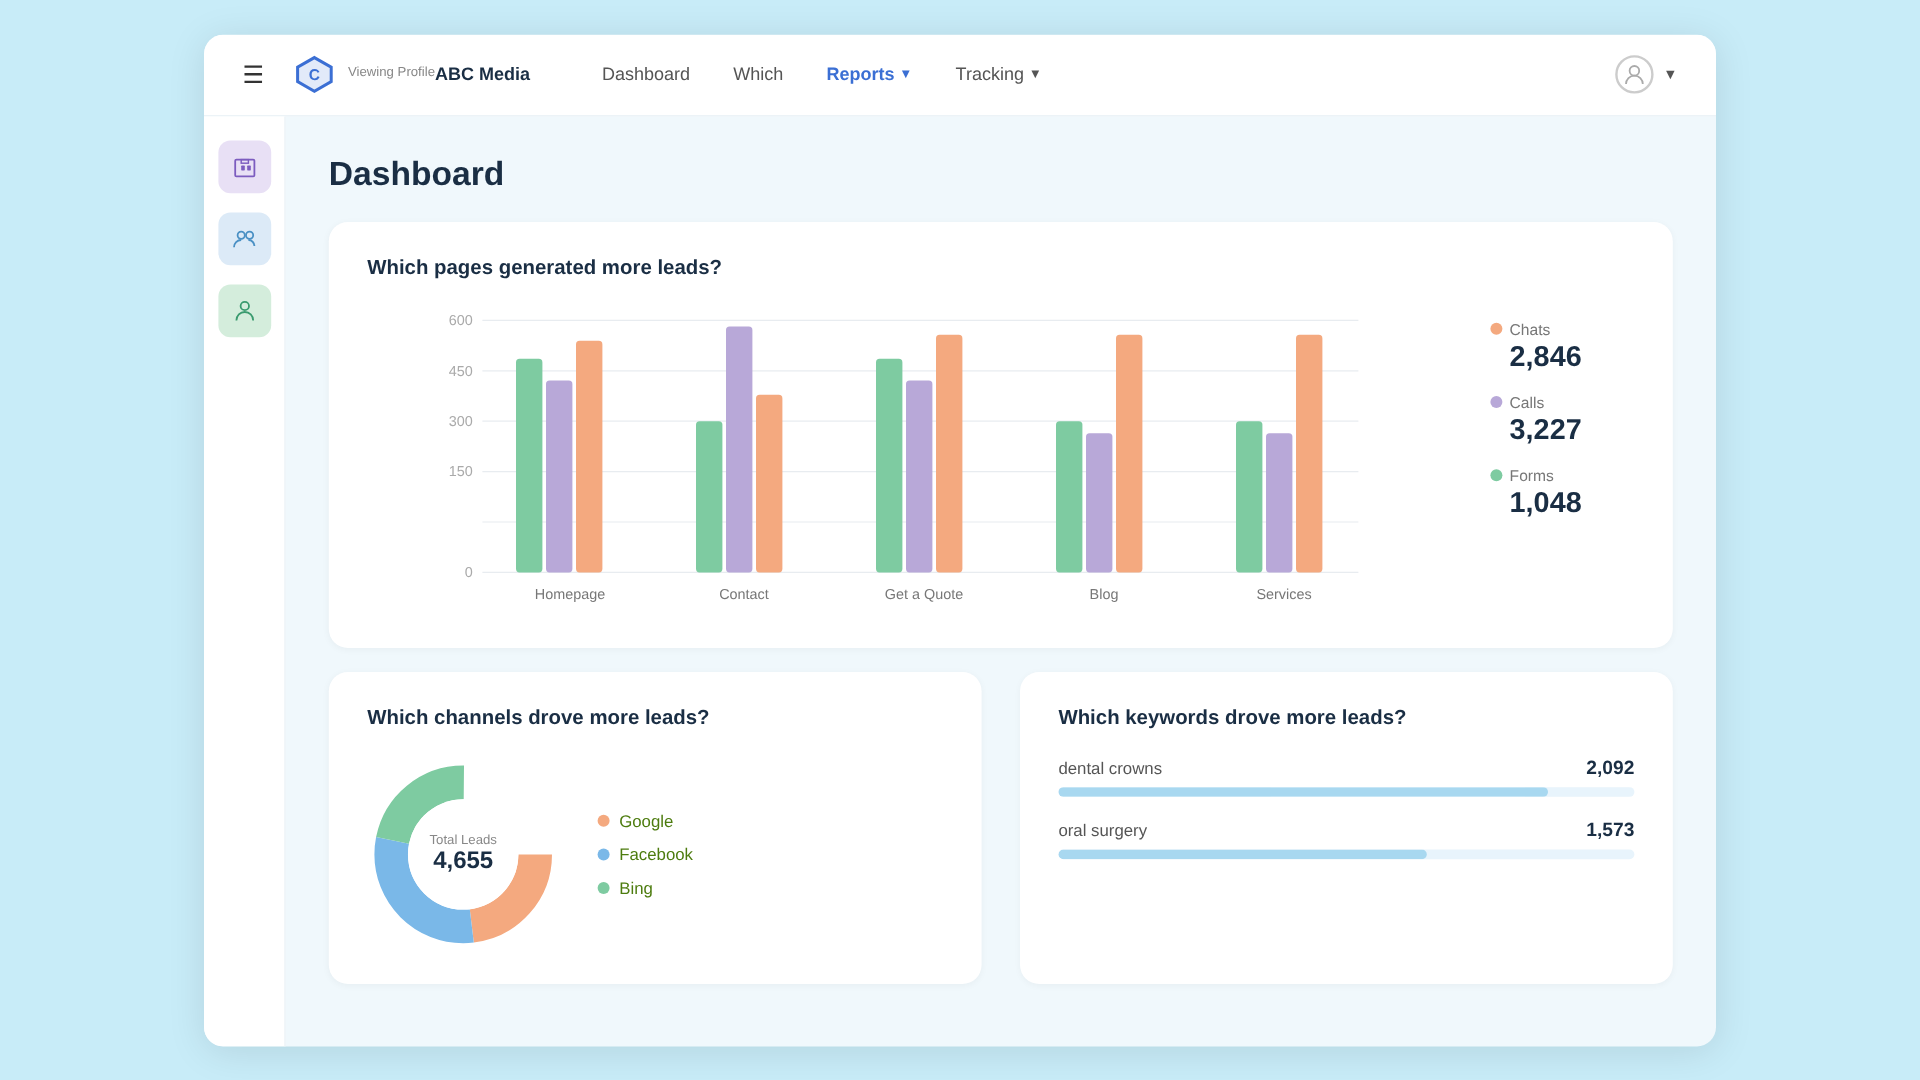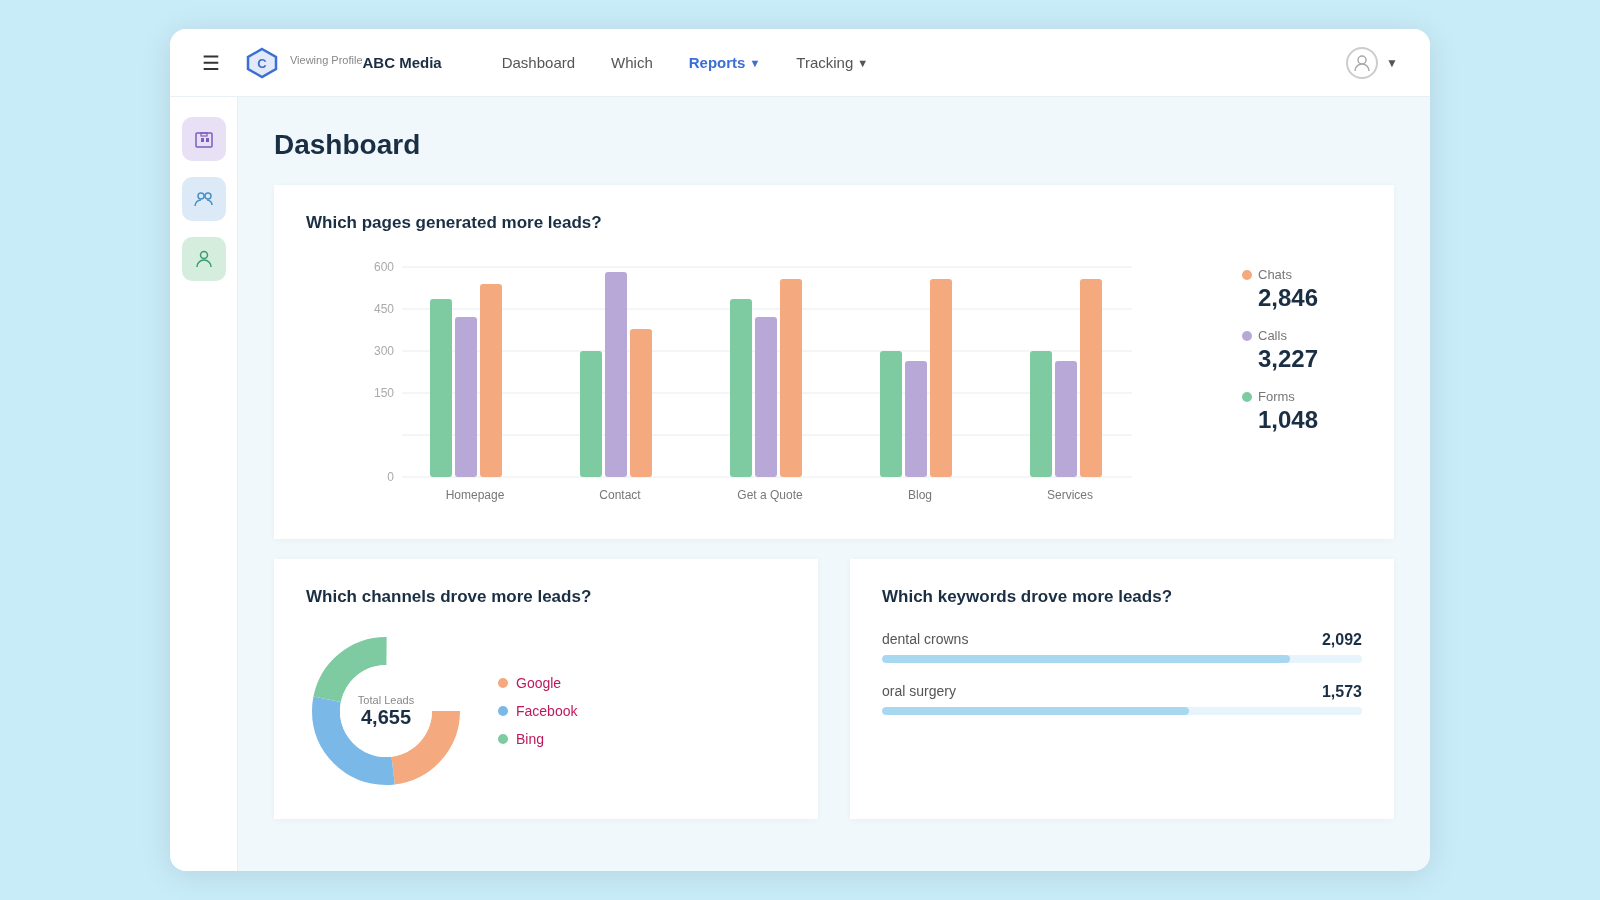--- a/index.html
+++ b/index.html
@@ -146,21 +146,21 @@
     .page-title {
       font-size: 28px;
       font-weight: 700;
       color: #1a2e44;
       margin-bottom: 24px;
     }
 
     
     .card {
       background: #fff;
-      border-radius: 0;
+      border-radius: 16px;
       padding: 28px 32px;
       margin-bottom: 20px;
       box-shadow: 0 1px 6px rgba(0,0,0,0.04);
     }
     .card-title {
       font-size: 17px;
       font-weight: 600;
       color: #1a2e44;
       margin-bottom: 24px;
     }
@@ -242,21 +242,21 @@
     .channel-legend {
       display: flex;
       flex-direction: column;
       gap: 12px;
     }
     .channel-item {
       display: flex;
       align-items: center;
       gap: 8px;
       font-size: 14px;
-      color: #be185d;
+      color: #4d7c0f;
     }
     .channel-dot {
       width: 10px;
       height: 10px;
       border-radius: 50%;
     }
 
     
     .keyword-row {
       margin-bottom: 20px;

